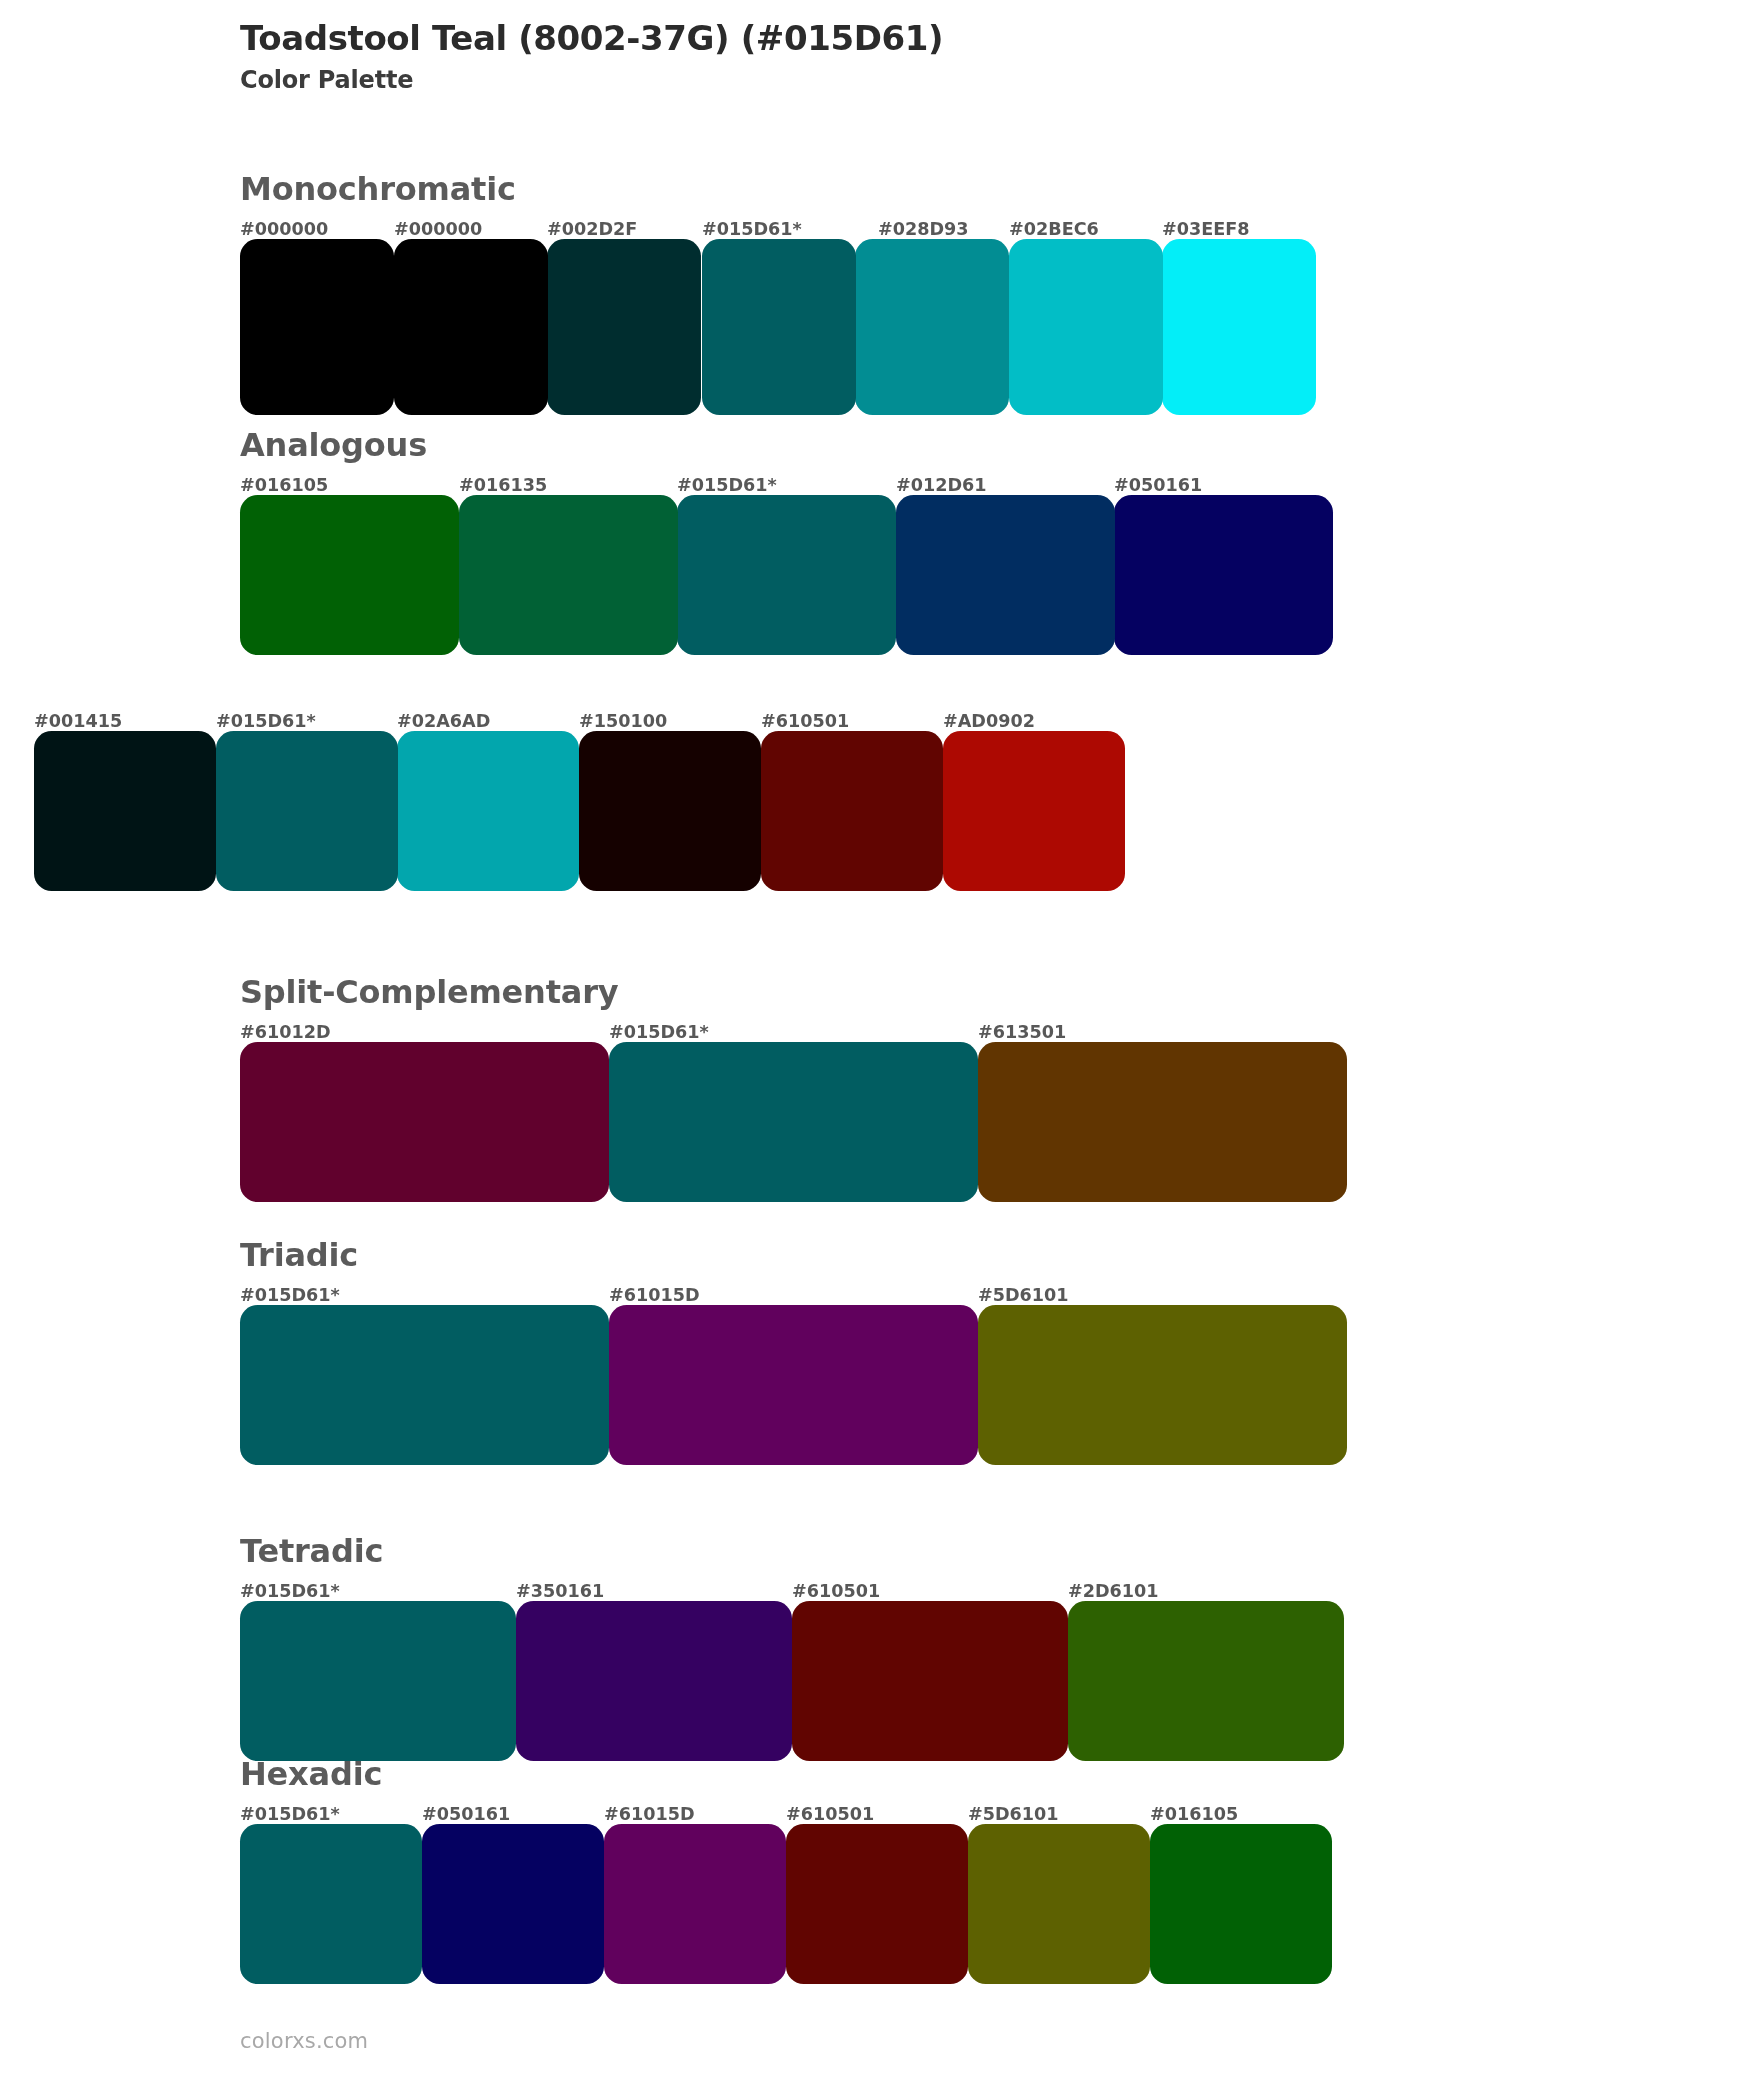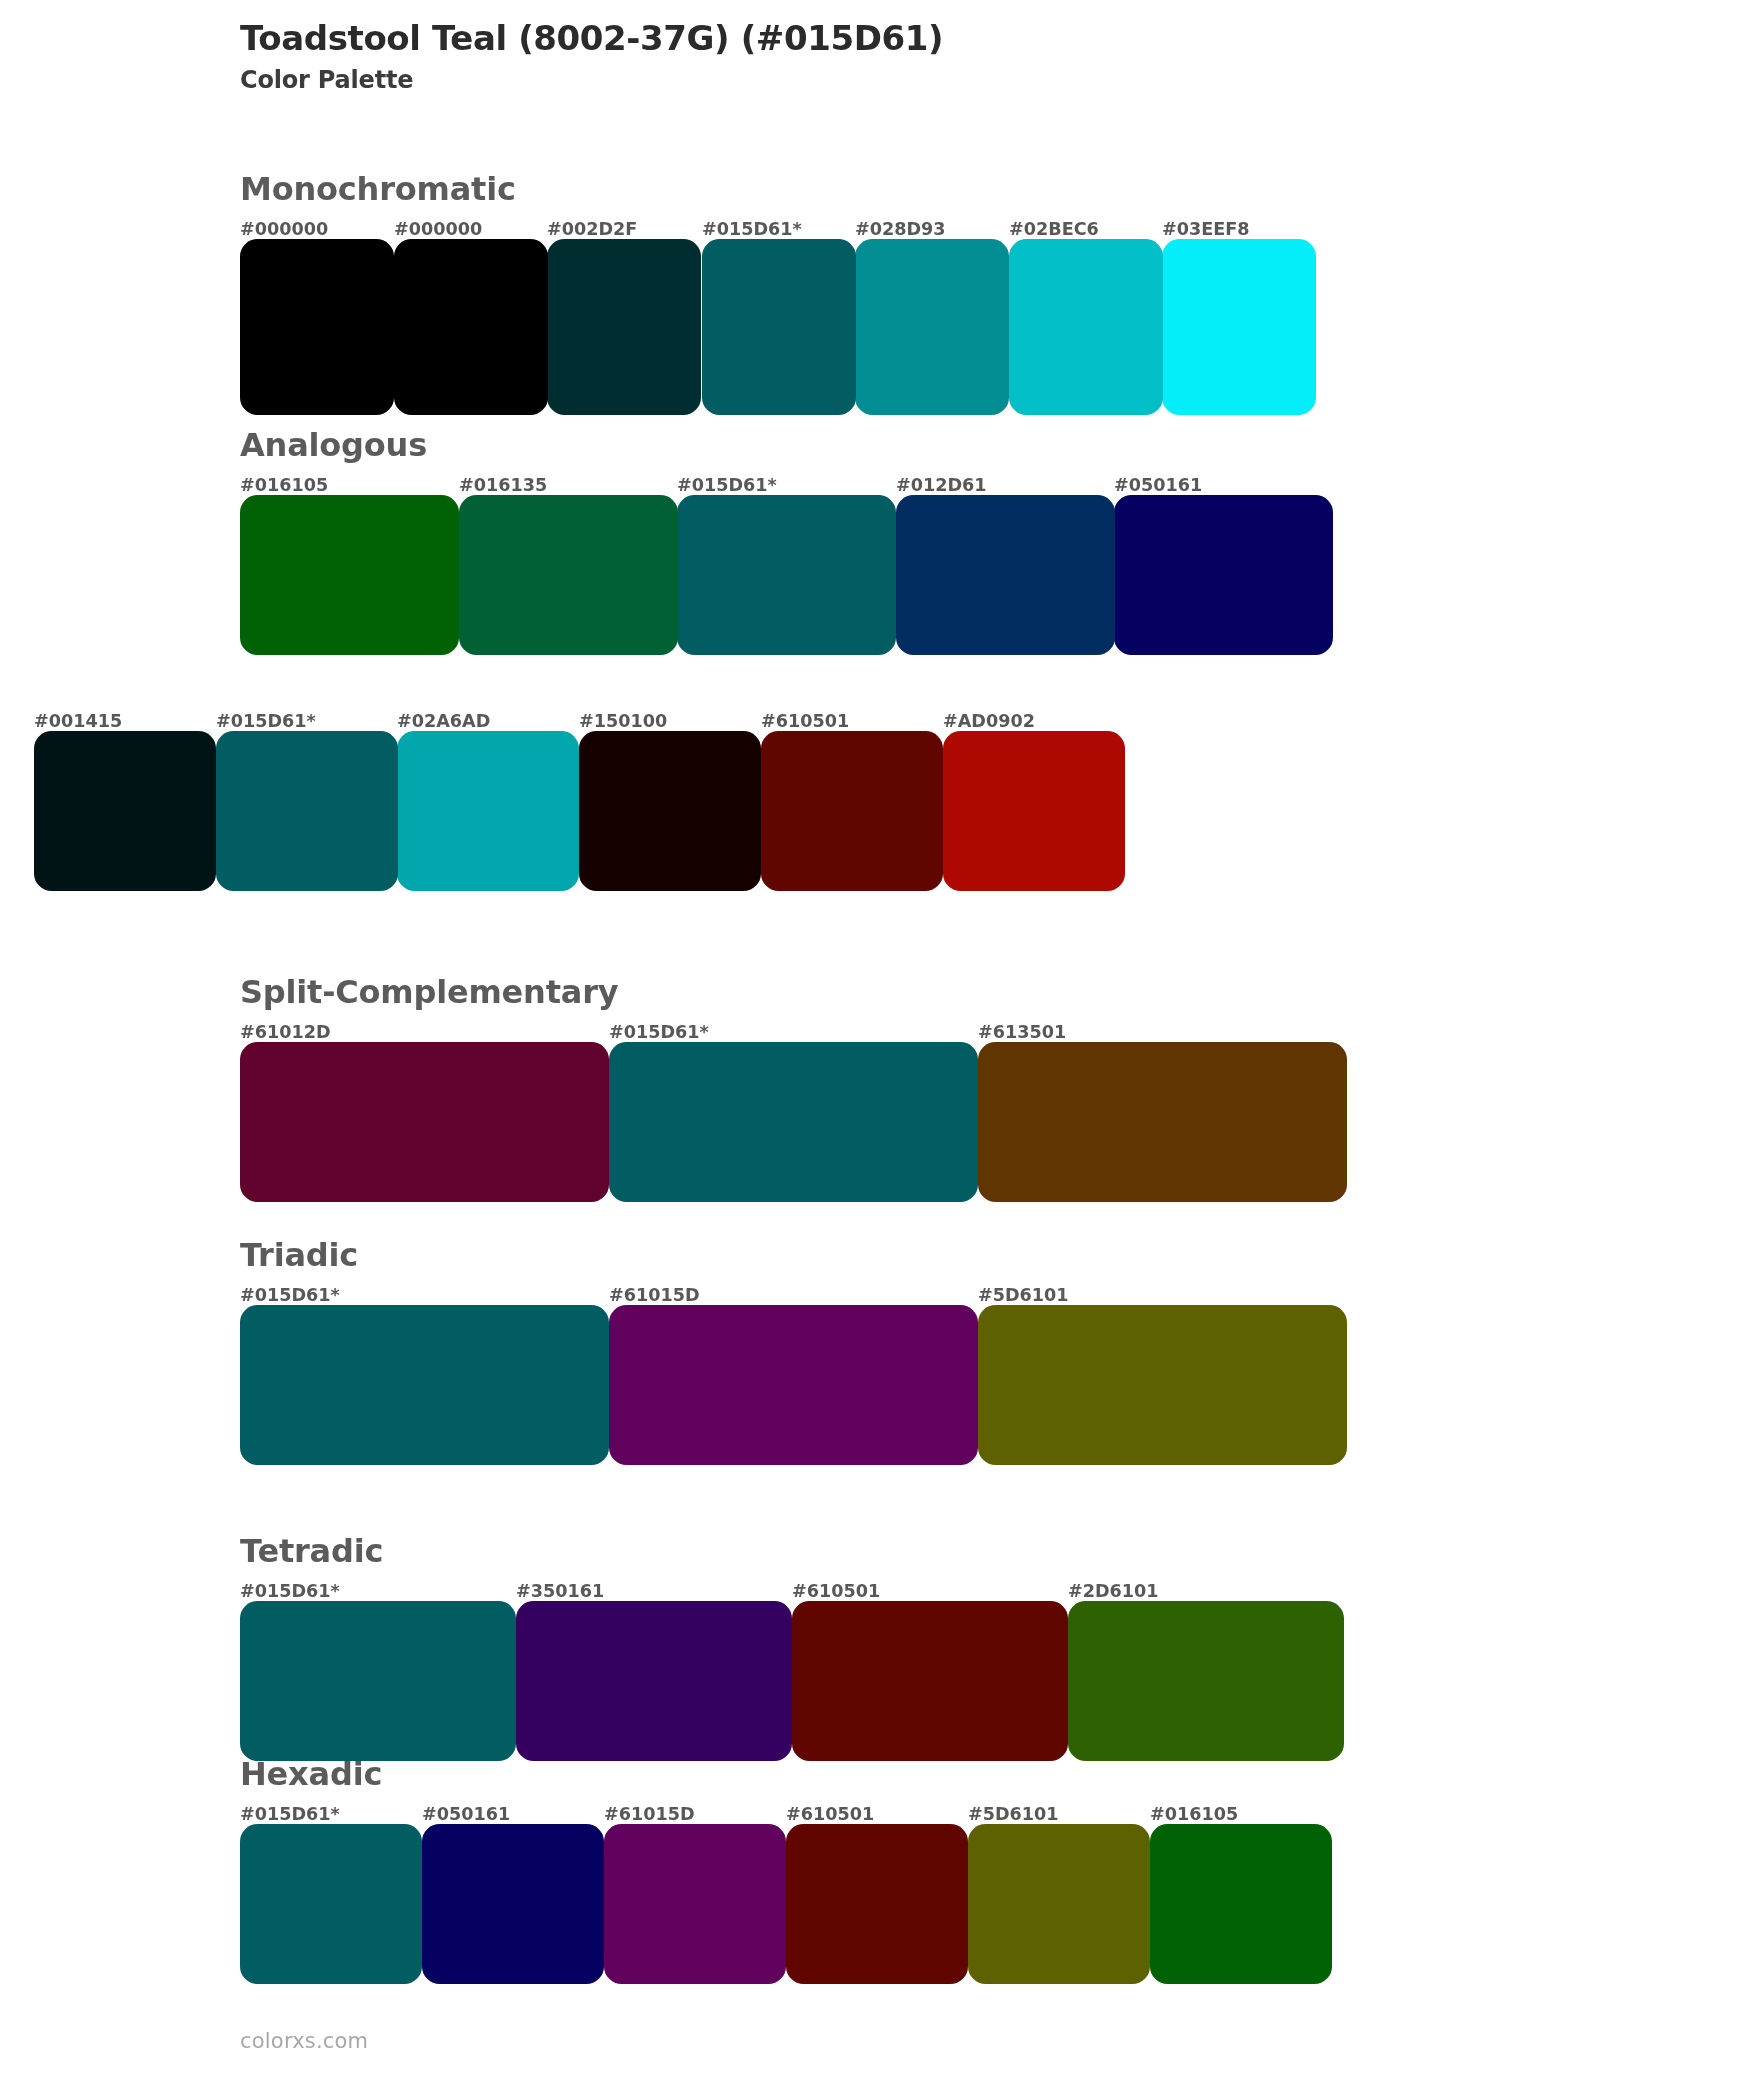--- a/index.html
+++ b/index.html
@@ -78,21 +78,21 @@
 
   <div class="sections" id="sections" style="position: absolute; height: 1837px;">
       <div class="section" style="position: absolute; left: 0px; top: 0px; width: 1757px;">
         <div class="section-heading">Monochromatic</div>
         <div class="swatch-wrap" style="width: 1077px;">
           <div class="labels">
             <div class="label" style="left: 0px;">#000000</div>
             <div class="label" style="left: 154px;">#000000</div>
             <div class="label" style="left: 307px;">#002D2F</div>
             <div class="label" style="left: 462px;">#015D61*</div>
-            <div class="label" style="left: 615px;">#028D93</div>
+            <div class="label" style="left: 638px;">#028D93</div>
             <div class="label" style="left: 769px;">#02BEC6</div>
             <div class="label" style="left: 922px;">#03EEF8</div>
           </div>
           <div class="bars" style="height: 176px;">
             <div class="bar" title="#000000" style="left: 0px; width: 154px; height: 176px; background: rgb(0, 0, 0); z-index: 7;"></div>
             <div class="bar" title="#000000" style="left: 154px; width: 154px; height: 176px; background: rgb(0, 0, 0); z-index: 6;"></div>
             <div class="bar" title="#002D2F" style="left: 307px; width: 154px; height: 176px; background: rgb(0, 45, 47); z-index: 5;"></div>
             <div class="bar" title="#015D61*" style="left: 462px; width: 154px; height: 176px; background: rgb(1, 93, 97); z-index: 4;"></div>
             <div class="bar" title="#028D93" style="left: 615px; width: 154px; height: 176px; background: rgb(2, 141, 147); z-index: 3;"></div>
             <div class="bar" title="#02BEC6" style="left: 769px; width: 154px; height: 176px; background: rgb(2, 190, 198); z-index: 2;"></div>

